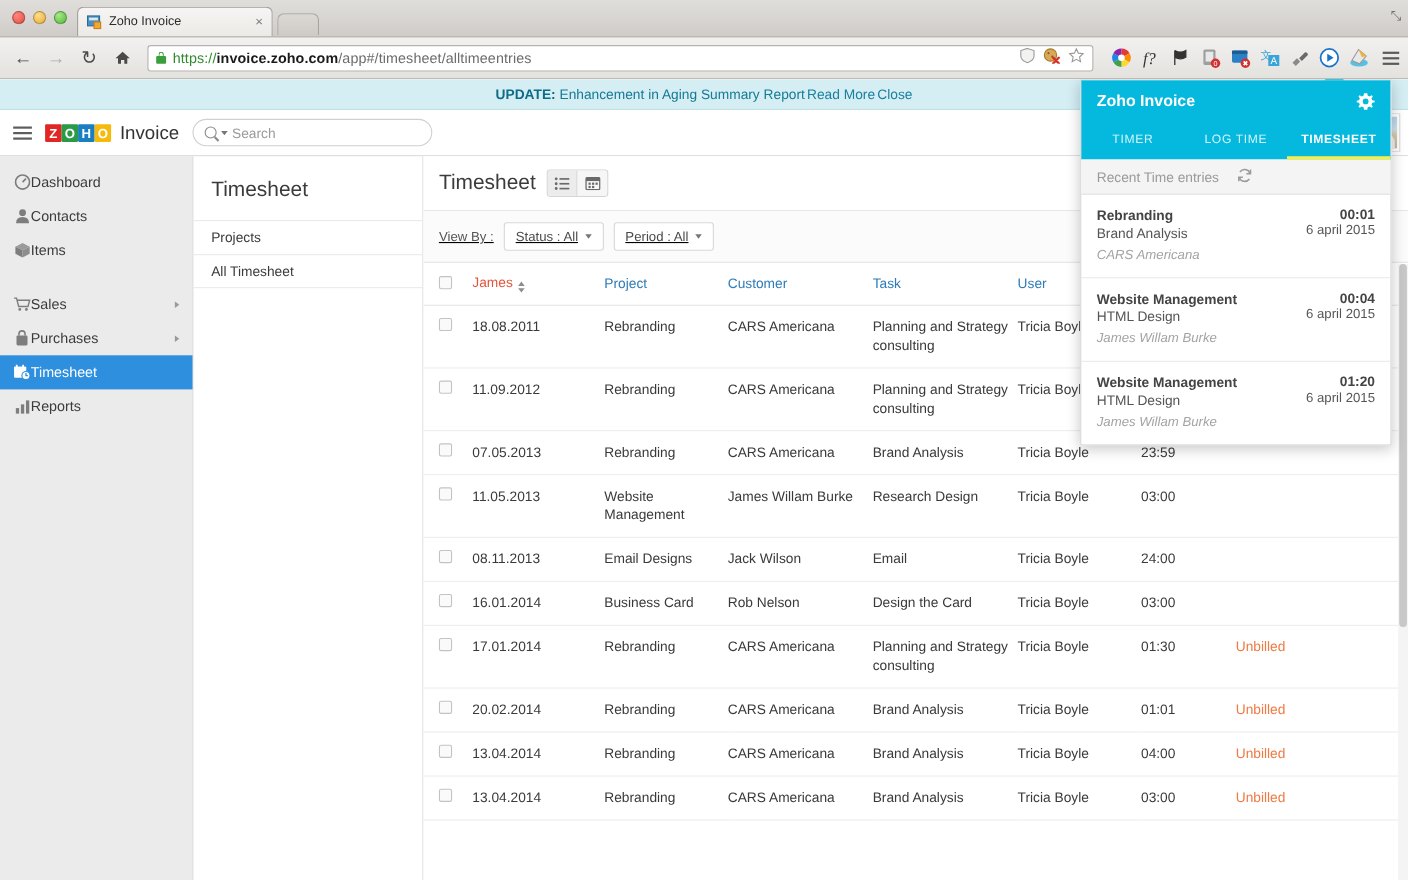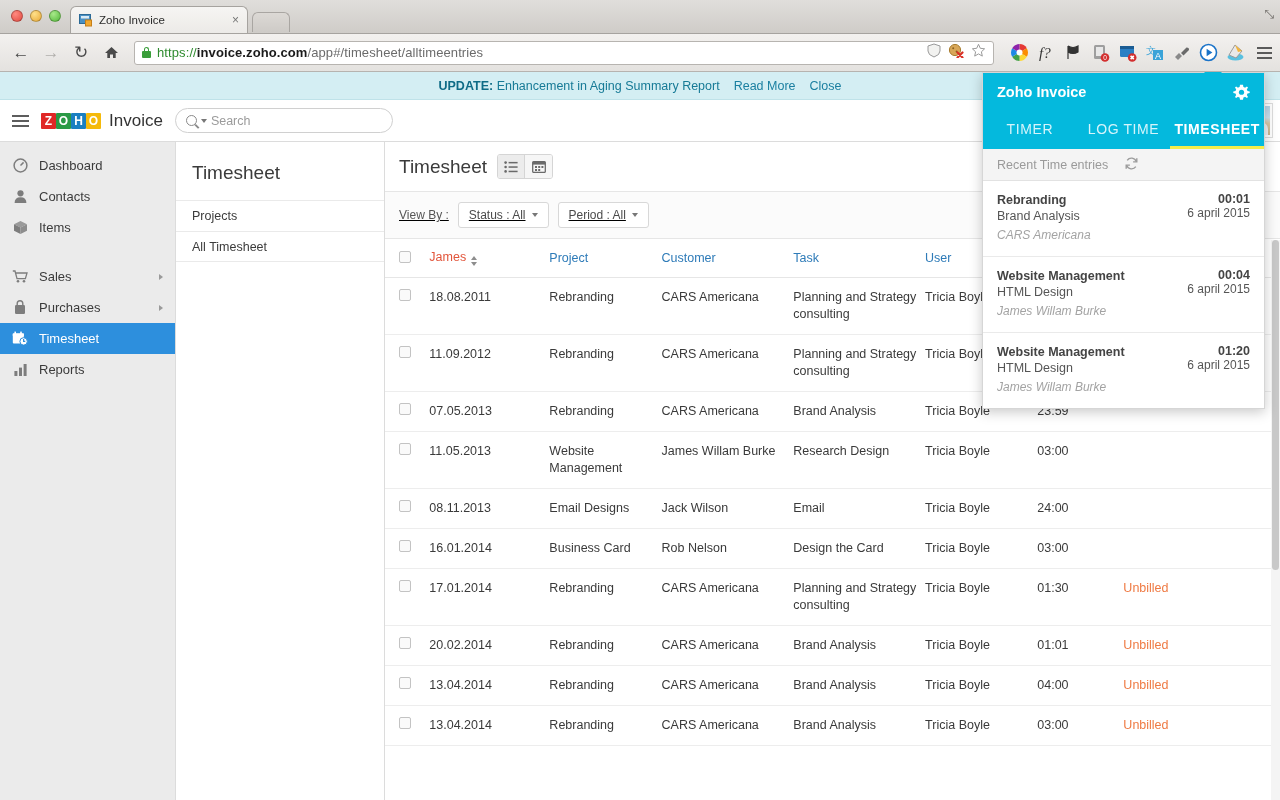--- a/index.html
+++ b/index.html
@@ -67,21 +67,21 @@
   .ext-icons { display: flex; align-items: center; gap: 8px; padding-left: 6px; }
   .ext { width: 19px; height: 19px; position: relative; cursor: pointer; }
   .burger { display: flex; flex-direction: column; gap: 3px; width: 15px; cursor: pointer; margin-left: 4px; }
   .burger i { display: block; height: 2px; background: #5a5a5a; }
 
   
   .page { position: relative; width: 1280px; height: 728px; background: #fff; overflow: hidden; }
 
   .notice {
     height: 28px; background: #d4eef3; border-bottom: 1px solid #bfe2e9;
-    display: flex; align-items: center; justify-content: center; gap: 14px;
+    display: flex; align-items: center; justify-content: center; gap: 2px;
     font-size: 12.5px;
   }
   .notice .lead { color: #167a96; }
   .notice .lead b { color: #0f6c87; }
   .notice a { color: #1a7fa0; text-decoration: none; cursor: pointer; }
 
   .apphead {
     height: 42px; background: #fff; border-bottom: 1px solid #dcdcdc;
     display: flex; align-items: center; padding: 0 12px; gap: 12px; position: relative;
   }
@@ -126,21 +126,21 @@
   .avatar-head::after {
     content: ""; position: absolute; left: 6px; top: 16px; width: 21px; height: 18px;
     border-radius: 7px 7px 0 0; background: #eef1f4;
   }
 
   .body-wrap { display: flex; height: 658px; }
 
   
   .sidebar { width: 176px; background: #ebebeb; border-right: 1px solid #dcdcdc; padding-top: 8px; flex: 0 0 auto; }
   .nav-item {
-    height: 31px; display: flex; align-items: center; gap: 11px; padding: 0 12px;
+    height: 31px; display: flex; align-items: center; padding: 0 12px;
     font-size: 13px; color: #3b3b3b; cursor: pointer; position: relative;
   }
   .nav-item.active { background: #2d8fdd; color: #fff; }
   .nav-item .ico { width: 16px; height: 16px; flex: 0 0 auto; display: flex; align-items: center; justify-content: center; }
   .nav-gap { height: 18px; }
   .nav-arrow { margin-left: auto; border-left: 4px solid #9a9a9a; border-top: 3.5px solid transparent; border-bottom: 3.5px solid transparent; }
 
   
   .subpanel { width: 209px; background: #fff; border-right: 1px solid #dcdcdc; flex: 0 0 auto; }
   .subpanel h2 { font-size: 19px; font-weight: normal; color: #3b3b3b; padding: 20px 0 16px 16px; }
@@ -209,21 +209,21 @@
     content: ""; position: absolute; top: -9px; right: 42px;
     border-left: 9px solid transparent; border-right: 9px solid transparent;
     border-bottom: 9px solid #04b9dd;
   }
   .pop-head { background: #04b9dd; }
   .pop-title-row { height: 38px; display: flex; align-items: center; padding: 0 14px; }
   .pop-title { color: #fff; font-size: 14.5px; font-weight: bold; flex: 1; }
   .gear { width: 17px; height: 17px; cursor: pointer; }
   .pop-tabs { display: flex; }
   .pop-tab {
-    flex: 1; text-align: center; padding: 10px 0 9px; font-size: 14px;
+    flex: 1; text-align: center; padding: 10px 0 9px; font-size: 11px;
     color: #d5f4fb; letter-spacing: .6px; cursor: pointer; border-bottom: 3px solid transparent;
   }
   .pop-tab.active { color: #fff; font-weight: bold; border-bottom-color: #f5ee4a; }
   .pop-sub {
     height: 32px; background: #f4f4f4; border-bottom: 1px solid #e2e2e2;
     display: flex; align-items: center; padding: 0 14px; justify-content: center;
   }
   .pop-sub span { font-size: 12.5px; color: #9a9a9a; flex: 1; }
   .entry { padding: 11px 14px 12px; border-bottom: 1px solid #eaeaea; cursor: pointer; }
   .entry:last-child { border-bottom: none; }

